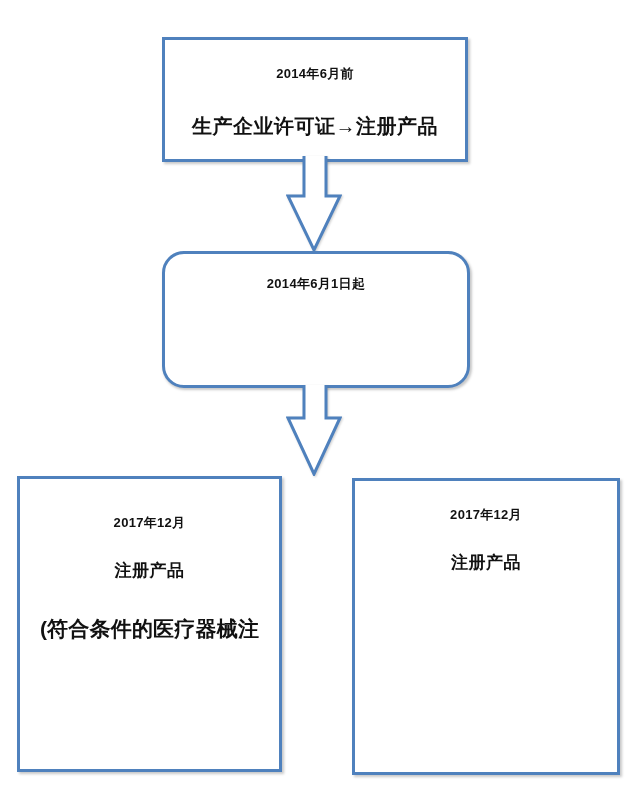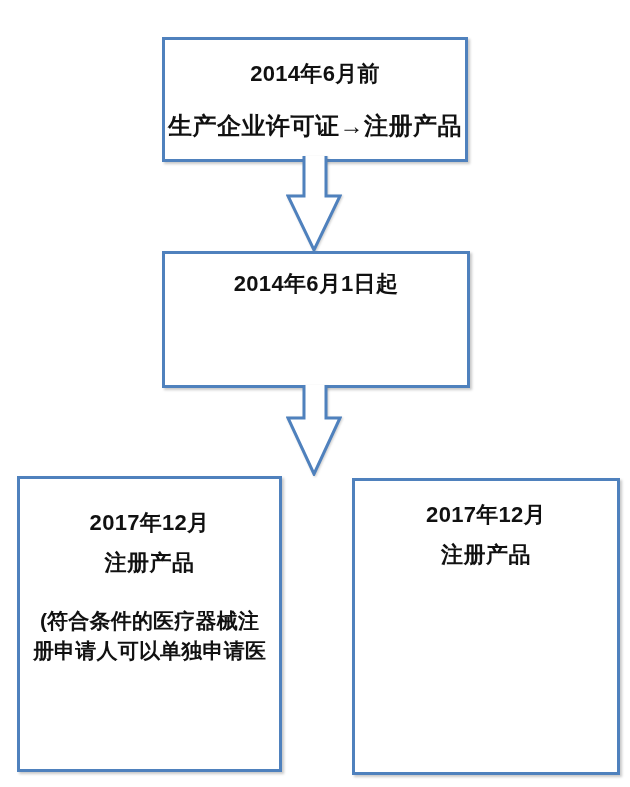--- a/index.html
+++ b/index.html
@@ -19,43 +19,43 @@
     position: absolute;
     background: #ffffff;
     border: 3px solid #4f81bd;
     box-shadow: 1.5px 2px 2.5px rgba(0,0,0,0.22);
     display: flex;
     flex-direction: column;
     align-items: center;
     text-align: center;
   }
   .box-stage1 { left: 162px; top: 37px;  width: 306px; height: 125px; padding-top: 22px; }
-  .box-stage2 { left: 162px; top: 251px; width: 308px; height: 137px; padding-top: 18px; }
+  .box-stage2 { left: 162px; top: 251px; width: 308px; height: 137px; padding-top: 18px; border-radius: 22px; }
   .box-stage3-left  { left: 17px;  top: 476px; width: 265px; height: 296px; padding-top: 32px; }
   .box-stage3-right { left: 352px; top: 478px; width: 268px; height: 297px; padding-top: 22px; }
 
   .box-title {
-    font-size: 22px;
+    font-size: 13px;
     font-weight: bold;
     line-height: 24px;
     letter-spacing: 0.3px;
   }
   .box-flowline {
-    font-size: 24px;
+    font-size: 20px;
     font-weight: bold;
     line-height: 28px;
     margin-top: 26px;
     letter-spacing: 0.5px;
     white-space: nowrap;
   }
   .box-subtitle {
-    font-size: 22px;
+    font-size: 17px;
     font-weight: bold;
     line-height: 24px;
-    margin-top: 16px;
+    margin-top: 24px;
     letter-spacing: 0.5px;
   }
   .box-note {
     font-size: 21px;
     font-weight: bold;
     margin-top: 27px;
     letter-spacing: 0.2px;
   }
   .box-stage3-left  .box-note { line-height: 30px; margin-top: 31px; }
   .box-stage3-right .box-note { line-height: 29px; }
@@ -93,21 +93,20 @@
     <svg width="56" height="91" viewBox="0 0 56 91" xmlns="http://www.w3.org/2000/svg">
       <path d="M18 0 L18 33 L2 33 L28 89 L54 33 L40 33 L40 0" fill="#ffffff" stroke="#4f81bd" stroke-width="3" stroke-linejoin="miter"></path>
     </svg>
   </div>
 
   <div class="flow-box box-stage3-left">
     <div class="box-title">2017年12月</div>
     <div class="box-subtitle">注册产品</div>
     <div class="box-note">
       <span class="note-line">(符合条件的医疗器械注</span>
-      <span class="note-line">册申请人可以单独申请医</span>
     </div>
   </div>
 
   <div class="flow-box box-stage3-right">
     <div class="box-title">2017年12月</div>
     <div class="box-subtitle">注册产品</div>
   </div>
 
 </div>
 

